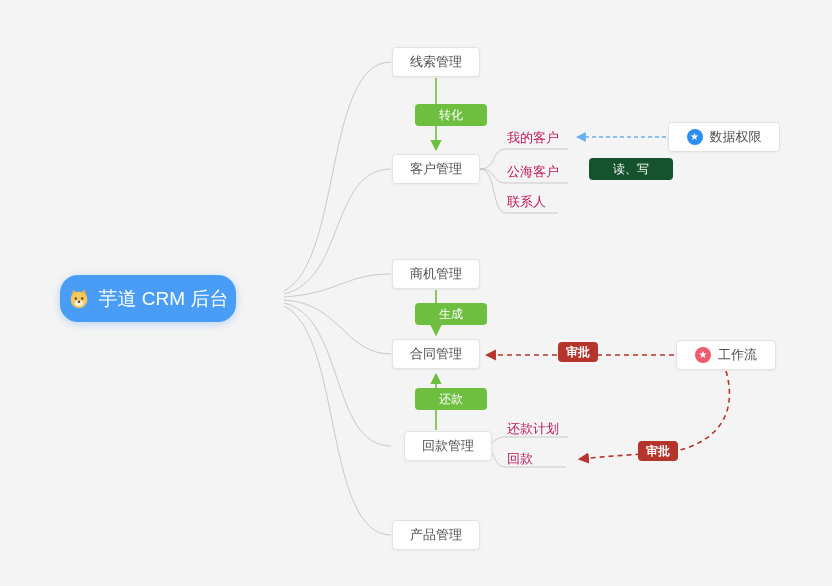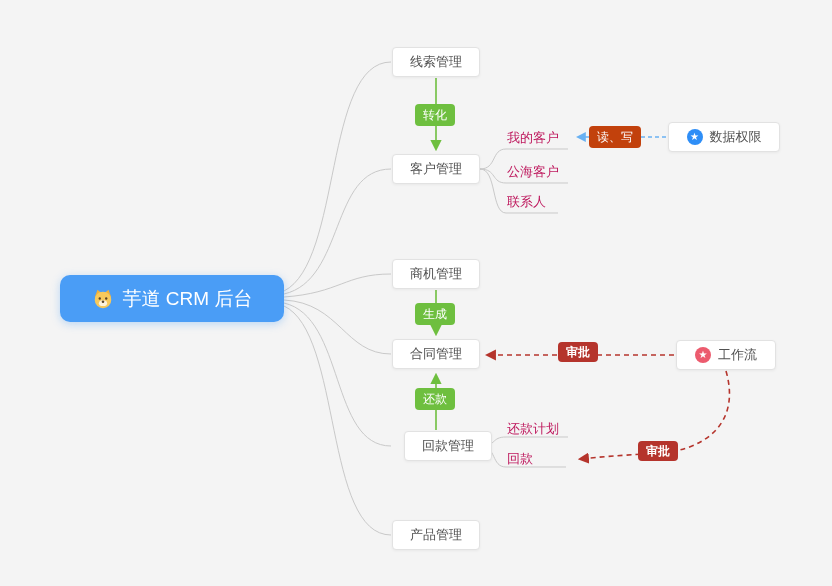--- a/index.html
+++ b/index.html
@@ -15,32 +15,32 @@
   .mnode { position:absolute; width:88px; height:30px; background:#fff; border:1px solid #e2e2e2;
            border-radius:4px; display:flex; align-items:center; justify-content:center;
            font-size:13px; color:#515151; box-shadow:0 1px 3px rgba(0,0,0,.05); cursor:pointer; }
   .n-leads       { left:392px; top:47px; }
   .n-customers   { left:392px; top:154px; }
   .n-opportunity { left:392px; top:259px; }
   .n-contract    { left:392px; top:339px; }
   .n-receivable  { left:404px; top:431px; }
   .n-product     { left:392px; top:520px; }
 
-  .root { position:absolute; left:60px; top:275px; width:224px; height:47px; background:#4a9df6;
-          border-radius:10px; color:#fff; display:flex; align-items:center; justify-content:center;
+  .root { position:absolute; left:60px; top:275px; width:176px; height:47px; background:#4a9df6;
+          border-radius:18px; color:#fff; display:flex; align-items:center; justify-content:center;
           gap:9px; font-size:19px; box-shadow:0 2px 8px rgba(74,157,246,.35); cursor:pointer; }
   .root .mascot { display:flex; align-items:center; }
 
-  .badge { position:absolute; color:#fff; font-size:12px; line-height:1; padding:5px 8px;
+  .badge { position:absolute; color:#fff; font-size:12px; line-height:1; padding:5px 24px;
            border-radius:4px; cursor:pointer; white-space:nowrap; }
   .b-green { background:#6ebf3f; }
   .b-convert  { left:415px; top:104px; }
   .b-generate { left:415px; top:303px; }
   .b-repay    { left:415px; top:388px; }
-  .b-blue { background:#c2410c; }
+  .b-blue { background:#14532d;margin-top:32px; }
   .b-readwrite { left:589px; top:126px; }
   .b-red { background:#b5342c; padding:4px 8px; font-weight:bold; }
   .b-approve-contract   { left:558px; top:342px; }
   .b-approve-receivable { left:638px; top:441px; }
 
   .child { position:absolute; font-size:13px; color:#be185d; cursor:pointer; white-space:nowrap; }
   .c-my      { left:507px; top:129px; }
   .c-public  { left:507px; top:163px; }
   .c-contact { left:507px; top:193px; }
   .c-plan    { left:507px; top:420px; }

